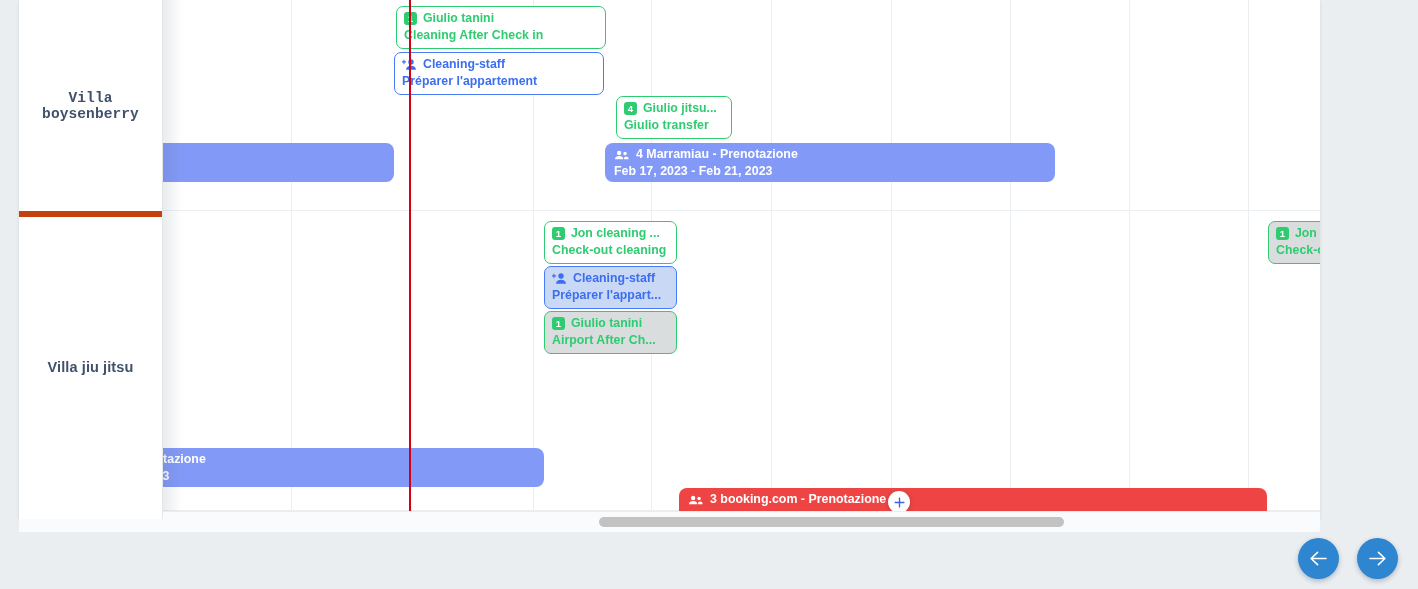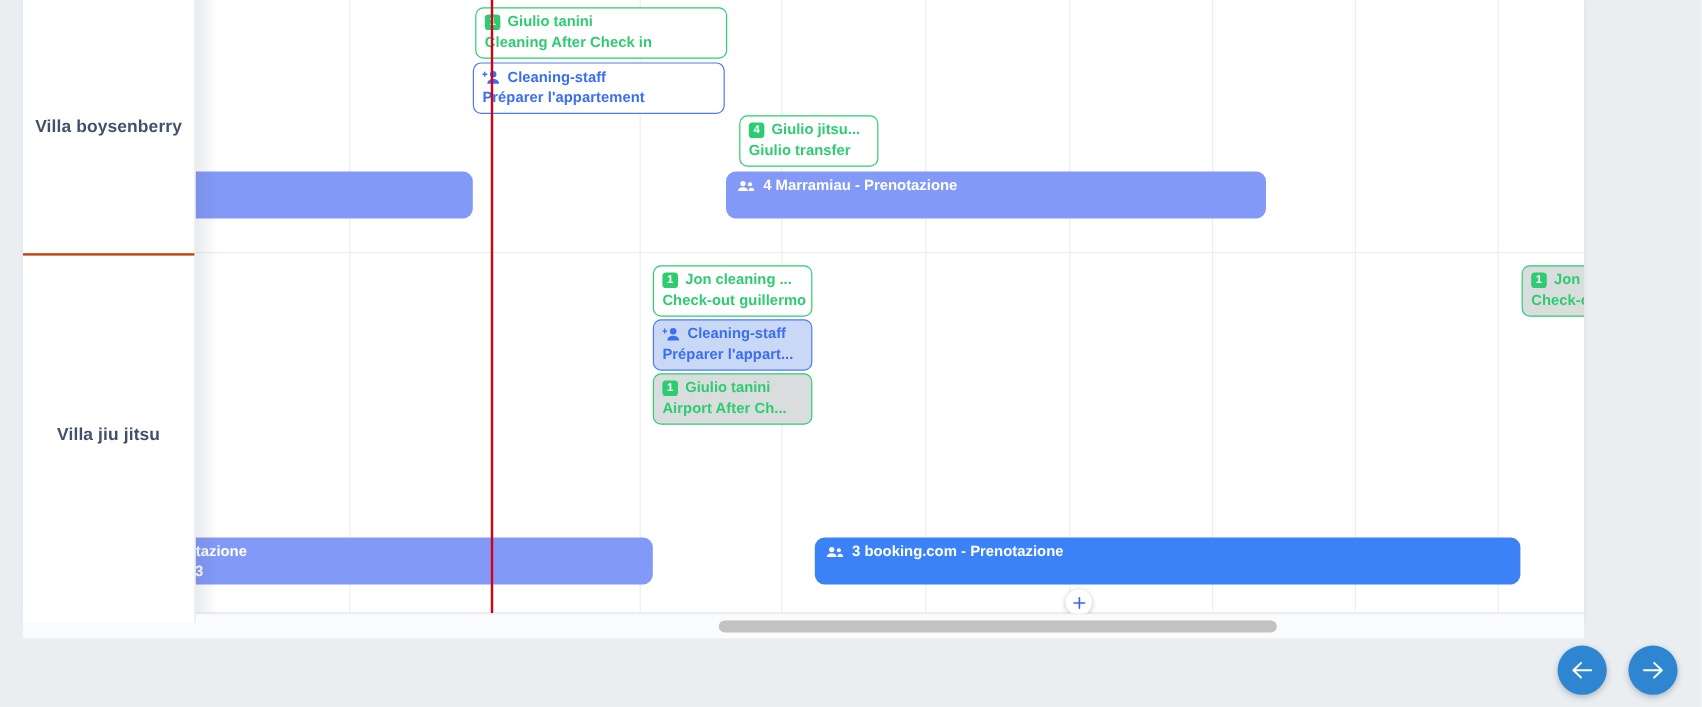--- a/index.html
+++ b/index.html
@@ -23,22 +23,22 @@
     position:absolute;left:0;top:0;width:143px;height:519px;
     background:#ffffff;z-index:30;
     border-right:1px solid #e3e7ea;
   }
   .resource-cell{
     position:absolute;left:0;width:143px;
     display:flex;align-items:center;justify-content:center;
     color:#41516c;font-size:14.5px;font-weight:600;letter-spacing:.1px;
     text-align:center;
   }
-  .resource-cell.r0{top:0;height:211px;}
-  .resource-cell.r1{top:211px;height:299px;border-top:2px solid #c2410c;}
+  .resource-cell.r0{top:0;height:211px;font-family:Liberation Mono, monospace;}
+  .resource-cell.r1{top:211px;height:299px;border-top:6px solid #c2410c;}
 
   
   #grid-viewport{
     position:absolute;left:143px;top:0;width:1164px;height:511px;
     overflow:hidden;background:#ffffff;
   }
   #grid-canvas{
     position:absolute;left:-143px;top:0;width:1400px;height:511px;
   }
 
@@ -96,21 +96,21 @@
   
   .booking-bar{
     position:absolute;z-index:9;
     box-sizing:border-box;border-radius:8px;
     padding:3px 9px 4px 9px;
     color:#ffffff;font-size:12.4px;font-weight:700;line-height:17px;
     white-space:nowrap;overflow:hidden;
   }
   .booking-bar .ln1{display:flex;align-items:center;gap:7px;}
   .booking-bar.light{background:#8299f7;}
-  .booking-bar.strong{background:#3b82f6;}
+  .booking-bar.strong{background:#ef4444;margin-top:40px;}
 
   
   #add-event-button{
     position:absolute;z-index:25;
     width:22px;height:22px;border-radius:50%;
     background:#ffffff;box-shadow:0 1px 4px rgba(30,45,70,.30);
     display:flex;align-items:center;justify-content:center;
     cursor:pointer;
   }
 
@@ -199,28 +199,29 @@
           <span class="icon-group">
             <svg width="15" height="12" viewBox="0 0 22 14">
               <circle cx="7.5" cy="4" r="3.2" fill="#ffffff"></circle>
               <circle cx="16.2" cy="4.8" r="2.5" fill="#ffffff"></circle>
               <path d="M1.4 13.2c0-3 2.7-4.6 6.1-4.6s6.1 1.6 6.1 4.6z" fill="#ffffff"></path>
               <path d="M14.4 13.2c0-2.3 .9-4 3.6-4 2.1 0 3.4 1.3 3.4 4z" fill="#ffffff"></path>
             </svg>
           </span>
           <span>4 Marramiau - Prenotazione</span>
         </div>
+        <div>Feb 17, 2023 - Feb 21, 2023</div>
       </div>
 
       <div class="task-card green" style="left:525px;top:221px;width:133px;">
         <div class="ln1">
           <span class="badge-num">1</span>
           <span>Jon cleaning ...</span>
         </div>
-        <div class="ln2">Check-out guillermo</div>
+        <div class="ln2">Check-out cleaning</div>
       </div>
 
       <div class="task-card blue shaded" style="left:525px;top:266px;width:133px;">
         <div class="ln1">
           <span class="icon-person-add">
             <svg width="15" height="13" viewBox="0 0 20 16">
               <circle cx="12" cy="4.6" r="3.6" fill="#3b6ef0"></circle>
               <path d="M5.4 15c0-3.4 2.9-5.3 6.6-5.3s6.6 1.9 6.6 5.3z" fill="#3b6ef0"></path>
               <path d="M2.6 2.2v4.6M0.3 4.5h4.6" stroke="#3b6ef0" stroke-width="1.5" stroke-linecap="round"></path>
             </svg>

